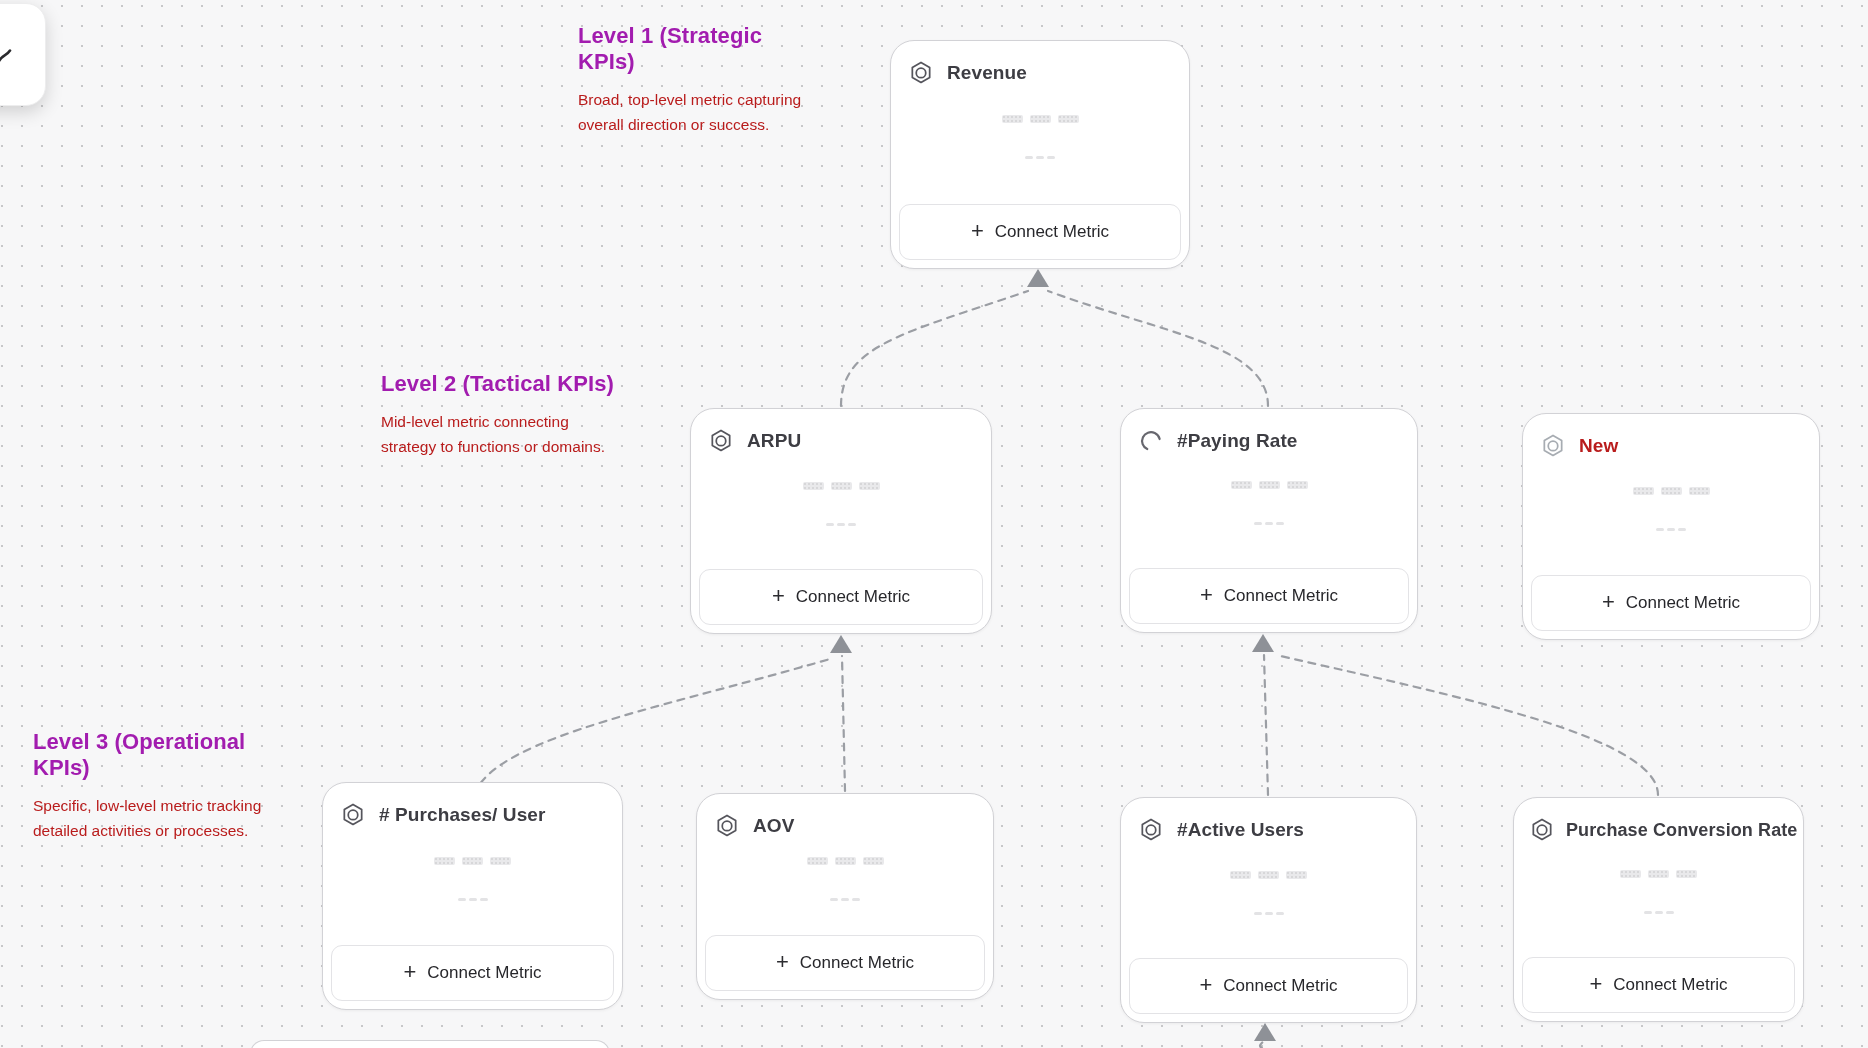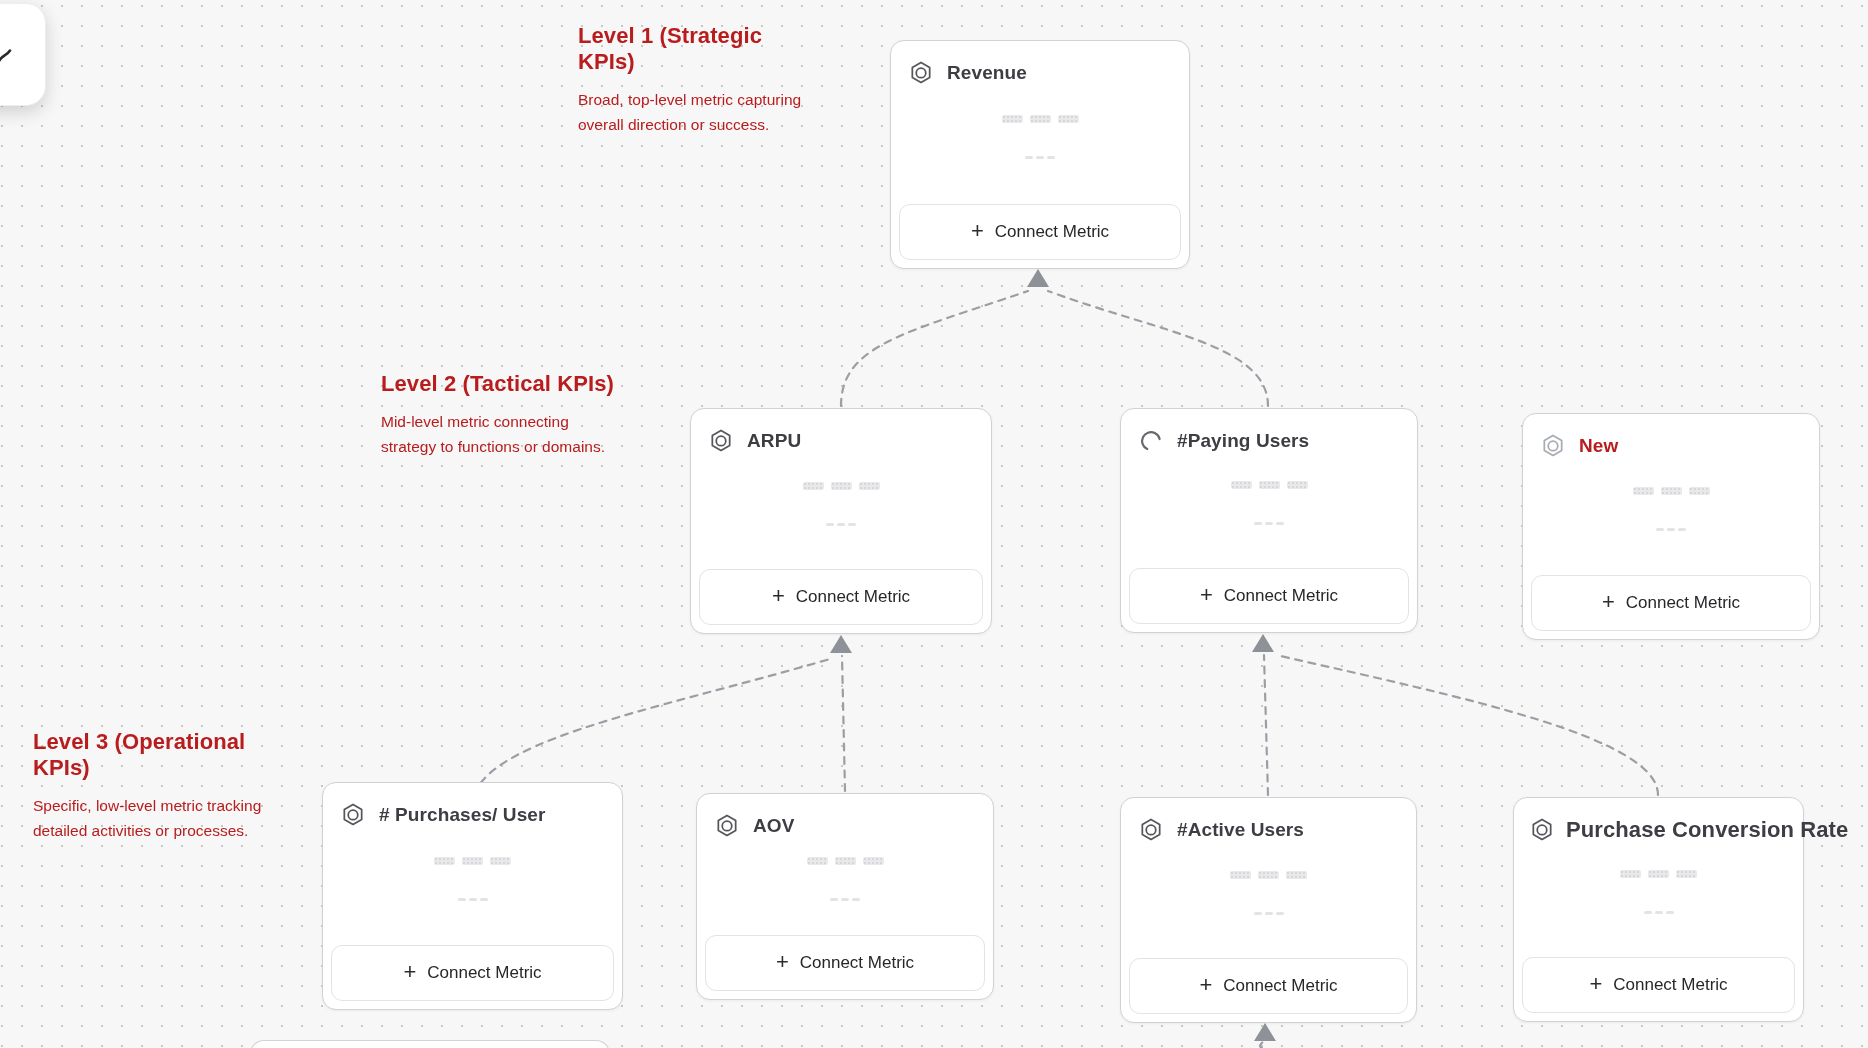--- a/index.html
+++ b/index.html
@@ -15,21 +15,21 @@
     background-position: 12px 16px;
     z-index:0;
   }
   .edges { position:absolute; left:0; top:0; z-index:1; }
 
   
   .card {
     position:absolute; z-index:2;
     background:#ffffff;
     border:1.4px solid #d2d2d6;
-    border-radius:14px;
+    border-radius:24px;
     box-shadow:0 1px 3px rgba(0,0,0,.05);
     display:flex; flex-direction:column;
     box-sizing:border-box;
   }
   .card-head { display:flex; align-items:center; gap:13px; padding:19px 18px 0 17px; }
   .card-head .node-icon { width:26px; height:26px; flex:0 0 auto; display:flex; }
   .card-title { font-size:19px; font-weight:700; color:#3d3d43; letter-spacing:.1px; white-space:nowrap; }
   .card.muted .card-title { color:#b91c1c; font-weight:600; }
 
   .card-body { flex:1; display:flex; flex-direction:column; align-items:center; justify-content:center; gap:33px; margin-top:-8px; }
@@ -48,21 +48,21 @@
     background:#ffffff; border:1.4px solid #e3e3e6; border-radius:11px;
     display:flex; align-items:center; justify-content:center; gap:11px;
     font-family:"Liberation Sans", sans-serif;
     font-size:17px; font-weight:500; color:#27272b;
     cursor:pointer; padding:0;
   }
   .connect-btn .plus { font-size:22px; font-weight:400; line-height:1; margin-top:-2px; color:#2c2c30; }
 
   
   .level-label { position:absolute; z-index:2; }
-  .level-title { margin:0 0 13px 0; font-size:22px; font-weight:700; color:#b91c1c; letter-spacing:.1px; }
+  .level-title { margin:0 0 13px 0; font-size:22px; font-weight:700; color:#a21caf; letter-spacing:.1px; }
   .level-desc  { margin:0; font-size:15.5px; line-height:1.6; color:#b91c1c; }
 
   
   .toolbar-panel {
     position:absolute; left:-58px; top:3px; width:102px; height:101px; z-index:3;
     background:#ffffff; border:1px solid #ededee; border-radius:20px;
     box-shadow:0 6px 18px rgba(0,0,0,.16);
   }
   .toolbar-panel svg { position:absolute; right:28px; top:42px; overflow:visible; }
 
@@ -184,21 +184,21 @@
   </button>
 </div>
 
 <div class="card" style="left:1120px; top:408px; width:298px; height:225px;">
   <div class="card-head">
     <span class="node-icon">
       <svg width="26" height="26" viewBox="0 0 24 24" fill="none" stroke="#67676e" stroke-width="2">
         <circle cx="12" cy="12" r="8.2" stroke-dasharray="33 18.5" stroke-linecap="round" transform="rotate(115 12 12)"></circle>
       </svg>
     </span>
-    <span class="card-title">#Paying Users</span>
+    <span class="card-title">#Paying Rate</span>
   </div>
   <div class="card-body">
     <div class="sk-row">
         <span class="sk-bar"></span>
         <span class="sk-bar"></span>
         <span class="sk-bar"></span>
       </div>
     <div class="sk-row small">
         <span class="sk-bar"></span>
         <span class="sk-bar"></span>
@@ -324,21 +324,21 @@
 </div>
 
 <div class="card" style="left:1513px; top:797px; width:291px; height:225px;">
   <div class="card-head" style="gap:11px; padding-left:15px;">
     <span class="node-icon">
       <svg width="26" height="26" viewBox="0 0 24 24" fill="none" stroke="#55555c" stroke-width="1.6">
         <path d="M12 2.3l8 4.6v9.2l-8 4.6-8-4.6V6.9z" stroke-linejoin="round"></path>
           <circle cx="12" cy="11.9" r="4.4"></circle>
       </svg>
     </span>
-    <span class="card-title" style="font-size:22px;">Purchase Conversion Rate</span>
+    <span class="card-title" style="font-size:18px;">Purchase Conversion Rate</span>
   </div>
   <div class="card-body">
     <div class="sk-row">
         <span class="sk-bar"></span>
         <span class="sk-bar"></span>
         <span class="sk-bar"></span>
       </div>
     <div class="sk-row small">
         <span class="sk-bar"></span>
         <span class="sk-bar"></span>

